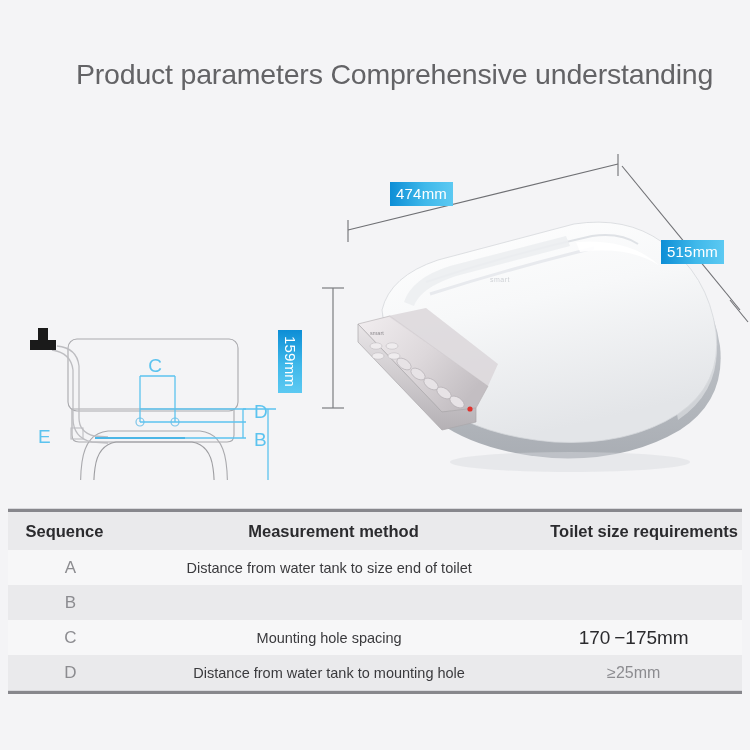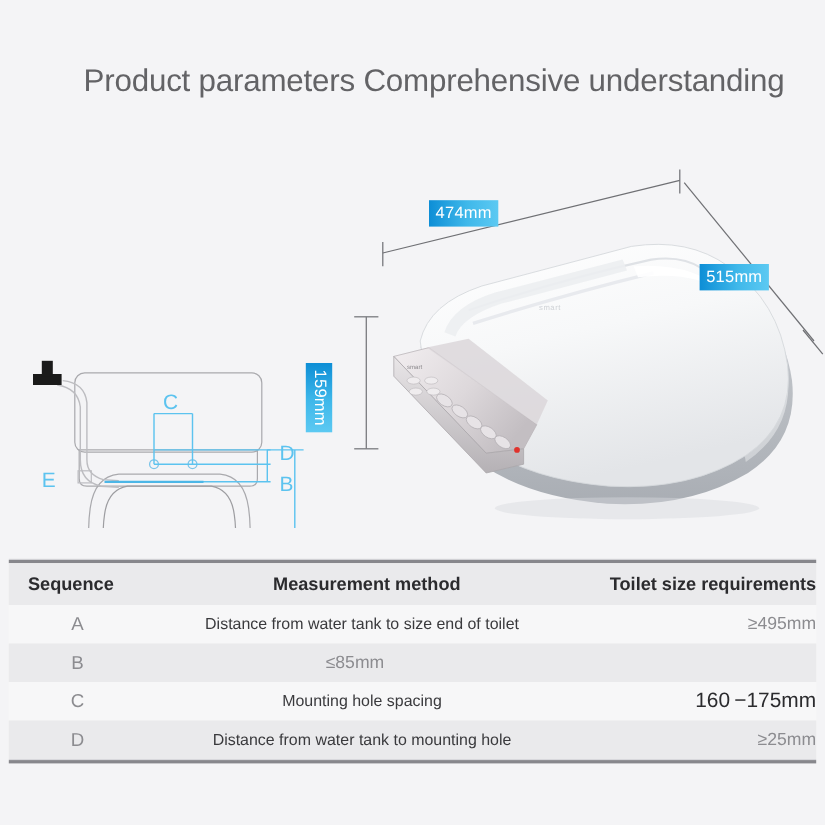--- a/index.html
+++ b/index.html
@@ -60,21 +60,21 @@
     position: absolute;
     background: linear-gradient(to right, #0d8ed6 0%, #3fb8ea 55%, #5cc9f2 100%);
     color: #ffffff;
     font-size: 15px;
     line-height: 1;
     padding: 4px 6px 5px 6px;
     white-space: nowrap;
     letter-spacing: 0.2px;
   }
   .badge-474 { left: 390px; top: 182px; }
-  .badge-515 { left: 636px; top: 240px; }
+  .badge-515 { left: 661px; top: 240px; }
   .badge-159 {
     left: 302px;
     top: 330px;
     transform: rotate(90deg);
     transform-origin: left top;
     background: linear-gradient(to right, #0d8ed6 0%, #3fb8ea 55%, #5cc9f2 100%);
   }
 
   
   .spec-table {
@@ -113,21 +113,21 @@
     background: #eaeaec;
   }
   .cell {
     box-sizing: border-box;
     text-align: center;
     overflow: hidden;
     white-space: nowrap;
   }
   .col-seq   { width: 17.0%; }
   .col-meth  { width: 53.5%; }
-  .col-req   { width: 29.5%; text-align: right; }
+  .col-req   { width: 29.5%; }
 
   .head-text {
     font-size: 16.5px;
     color: #2b2b2e;
     font-weight: 700;
   }
   .seq-text {
     font-size: 17px;
     color: #8c8c90;
     font-weight: 400;
@@ -322,32 +322,30 @@
 
   <div class="trow trow-head">
     <div class="cell col-seq head-text">Sequence</div>
     <div class="cell col-meth head-text">Measurement method</div>
     <div class="cell col-req head-text">Toilet size requirements</div>
   </div>
 
   <div class="trow trow-odd">
     <div class="cell col-seq seq-text">A</div>
     <div class="cell col-meth meth-text">Distance from water tank to size end of toilet</div>
-    <div class="cell col-req req-text">≥495mm</div>
   </div>
 
   <div class="trow trow-even">
     <div class="cell col-seq seq-text">B</div>
-    <div class="cell col-req req-text">≤85mm</div>
   </div>
 
   <div class="trow trow-odd">
     <div class="cell col-seq seq-text">C</div>
     <div class="cell col-meth meth-text">Mounting hole spacing</div>
-    <div class="cell col-req req-text emph">160 −175mm</div>
+    <div class="cell col-req req-text emph">170 −175mm</div>
   </div>
 
   <div class="trow trow-even">
     <div class="cell col-seq seq-text">D</div>
     <div class="cell col-meth meth-text">Distance from water tank to mounting hole</div>
     <div class="cell col-req req-text">≥25mm</div>
   </div>
 
   <div class="rule-thin-top"></div>
   <div class="rule"></div>

